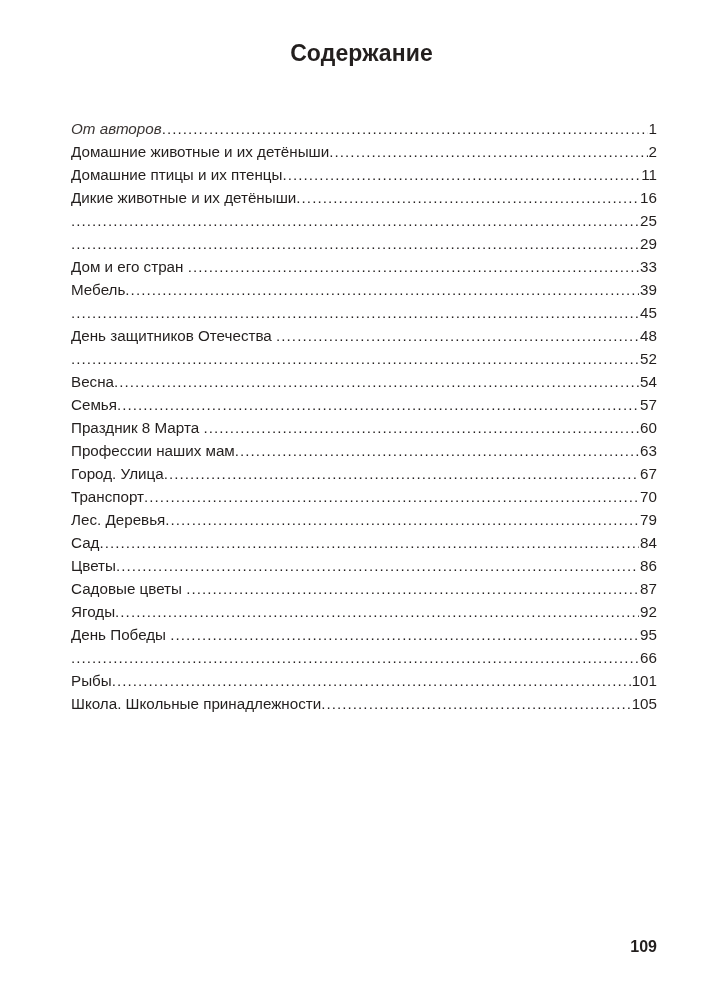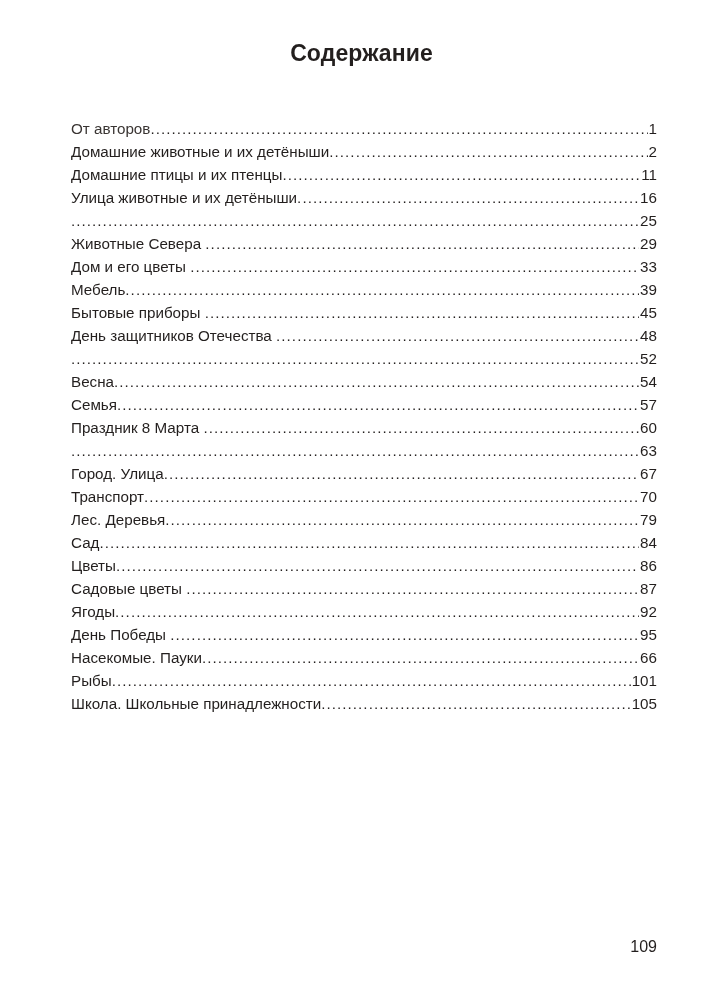--- a/index.html
+++ b/index.html
@@ -52,20 +52,21 @@
     white-space: nowrap;
     overflow: hidden;
   }
 
   .toc-entry .entry-title {
     flex: 0 0 auto;
     color: #231f1e;
   }
 
   .toc-entry.italic .entry-title {
+    font-style: italic;
     color: #3a3533;
   }
 
   
   .toc-entry .leader {
     flex: 1 1 auto;
     min-width: 6px;
     overflow: hidden;
     white-space: nowrap;
     color: #231f1e;
@@ -90,21 +91,21 @@
   }
 
   
   .folio {
     position: absolute;
     left: 0;
     top: 938px;
     width: 657px;
     text-align: right;
     font-size: 16px;
-    font-weight: normal;
+    font-weight: bold;
     color: #231f1e;
   }
 </style>
 </head>
 <body>
 
 <div class="page">
 
   <div class="toc-title">Содержание</div>
 
@@ -118,45 +119,43 @@
         <span class="entry-title">Домашние животные и их детёныши</span>
         <span class="leader">............................................................................................................................................</span>
         <span class="entry-page">2</span>
       </div>
       <div class="toc-entry">
         <span class="entry-title">Домашние птицы и их птенцы</span>
         <span class="leader">............................................................................................................................................</span>
         <span class="entry-page">11</span>
       </div>
       <div class="toc-entry">
-        <span class="entry-title">Улица животные и их детёныши</span>
+        <span class="entry-title">Дикие животные и их детёныши</span>
         <span class="leader">............................................................................................................................................</span>
         <span class="entry-page">16</span>
       </div>
       <div class="toc-entry">
         <span class="leader">............................................................................................................................................</span>
         <span class="entry-page">25</span>
       </div>
       <div class="toc-entry spaced">
-        <span class="entry-title">Животные Севера</span>
         <span class="leader">............................................................................................................................................</span>
         <span class="entry-page">29</span>
       </div>
       <div class="toc-entry spaced">
-        <span class="entry-title">Дом и его цветы</span>
+        <span class="entry-title">Дом и его стран</span>
         <span class="leader">............................................................................................................................................</span>
         <span class="entry-page">33</span>
       </div>
       <div class="toc-entry">
         <span class="entry-title">Мебель</span>
         <span class="leader">............................................................................................................................................</span>
         <span class="entry-page">39</span>
       </div>
       <div class="toc-entry spaced">
-        <span class="entry-title">Бытовые приборы</span>
         <span class="leader">............................................................................................................................................</span>
         <span class="entry-page">45</span>
       </div>
       <div class="toc-entry spaced">
         <span class="entry-title">День защитников Отечества</span>
         <span class="leader">............................................................................................................................................</span>
         <span class="entry-page">48</span>
       </div>
       <div class="toc-entry">
         <span class="leader">............................................................................................................................................</span>
@@ -171,20 +170,21 @@
         <span class="entry-title">Семья</span>
         <span class="leader">............................................................................................................................................</span>
         <span class="entry-page">57</span>
       </div>
       <div class="toc-entry spaced">
         <span class="entry-title">Праздник 8 Марта</span>
         <span class="leader">............................................................................................................................................</span>
         <span class="entry-page">60</span>
       </div>
       <div class="toc-entry">
+        <span class="entry-title">Профессии наших мам</span>
         <span class="leader">............................................................................................................................................</span>
         <span class="entry-page">63</span>
       </div>
       <div class="toc-entry">
         <span class="entry-title">Город. Улица</span>
         <span class="leader">............................................................................................................................................</span>
         <span class="entry-page">67</span>
       </div>
       <div class="toc-entry">
         <span class="entry-title">Транспорт</span>
@@ -215,21 +215,20 @@
         <span class="entry-title">Ягоды</span>
         <span class="leader">............................................................................................................................................</span>
         <span class="entry-page">92</span>
       </div>
       <div class="toc-entry spaced">
         <span class="entry-title">День Победы</span>
         <span class="leader">............................................................................................................................................</span>
         <span class="entry-page">95</span>
       </div>
       <div class="toc-entry">
-        <span class="entry-title">Насекомые. Пауки</span>
         <span class="leader">............................................................................................................................................</span>
         <span class="entry-page">66</span>
       </div>
       <div class="toc-entry">
         <span class="entry-title">Рыбы</span>
         <span class="leader">............................................................................................................................................</span>
         <span class="entry-page">101</span>
       </div>
       <div class="toc-entry">
         <span class="entry-title">Школа. Школьные принадлежности</span>

